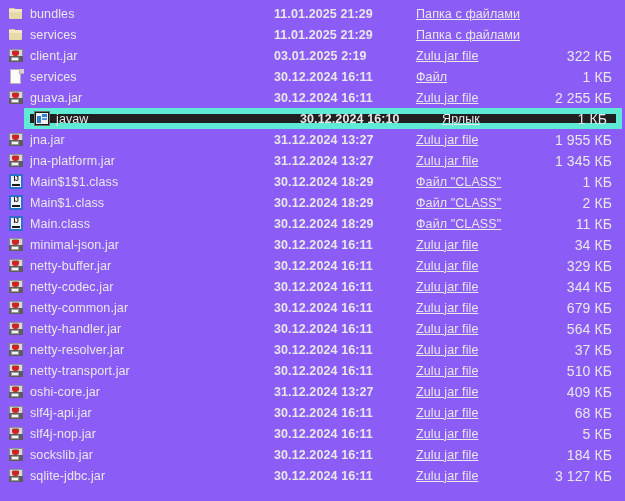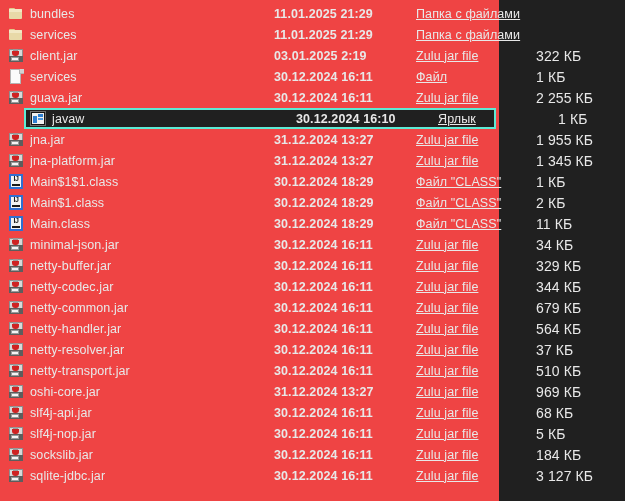--- a/index.html
+++ b/index.html
@@ -9,39 +9,39 @@
   }
   body {
     width: 625px;
     height: 501px;
     overflow: hidden;
     font-family: "Liberation Sans", sans-serif;
   }
 
   #file-list {
     position: relative;
-    width: 499px;
+    width: 625px;
     height: 501px;
-    background: #ef4444;
+    background: #8b5cf6;
     padding-top: 3px;
     box-sizing: border-box;
   }
 
   .row {
     position: relative;
     display: flex;
     align-items: center;
     height: 21px;
     margin: 0 3px;
     box-sizing: border-box;
     border: 1px solid transparent;
     padding-left: 4px;
   }
   .row.focused {
-    border: 2px solid #5eead4;
+    border: 6px solid #5eead4;
     background: #202020;
     margin-left: 24px;
   }
 
   .cell-icon {
     width: 22px;
     min-width: 22px;
     height: 17px;
     display: flex;
     align-items: center;
@@ -505,21 +505,21 @@
           <span class="j-box"></span>
           <span class="j-dark"></span>
           <span class="j-steam"></span>
           <span class="j-cup"></span>
           <span class="j-page"></span>
         </span>
       </span>
       <span class="cell-name">oshi-core.jar</span>
       <span class="cell-date">31.12.2024 13:27</span>
       <span class="cell-type">Zulu jar file</span>
-      <span class="cell-size">969 КБ</span>
+      <span class="cell-size">409 КБ</span>
     </div>
     <div class="row">
       <span class="cell-icon">
         <span class="ico ico-jar">
           <span class="j-box"></span>
           <span class="j-dark"></span>
           <span class="j-steam"></span>
           <span class="j-cup"></span>
           <span class="j-page"></span>
         </span>

